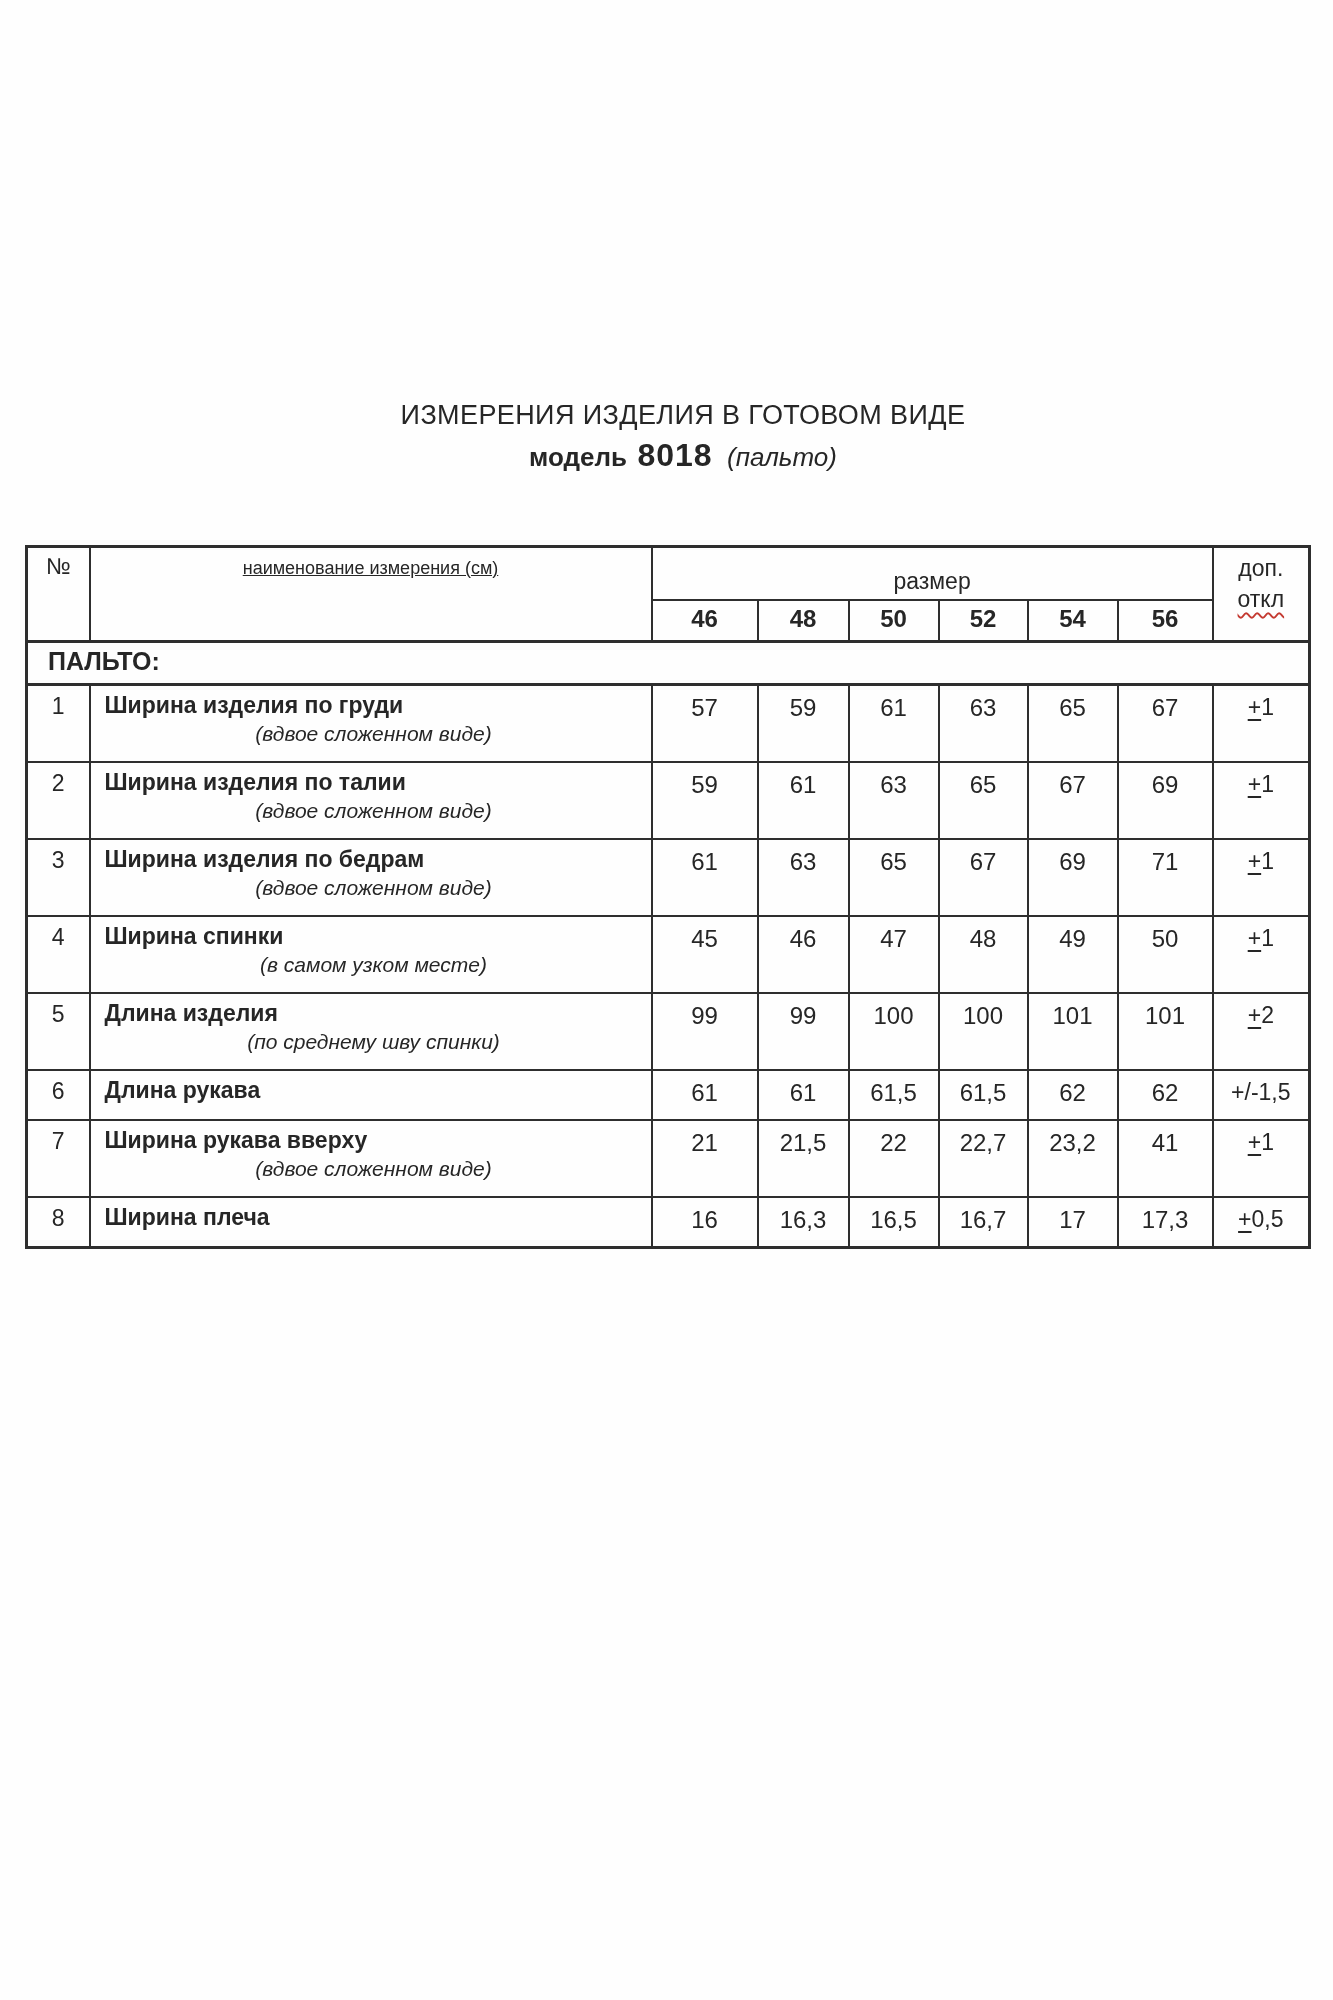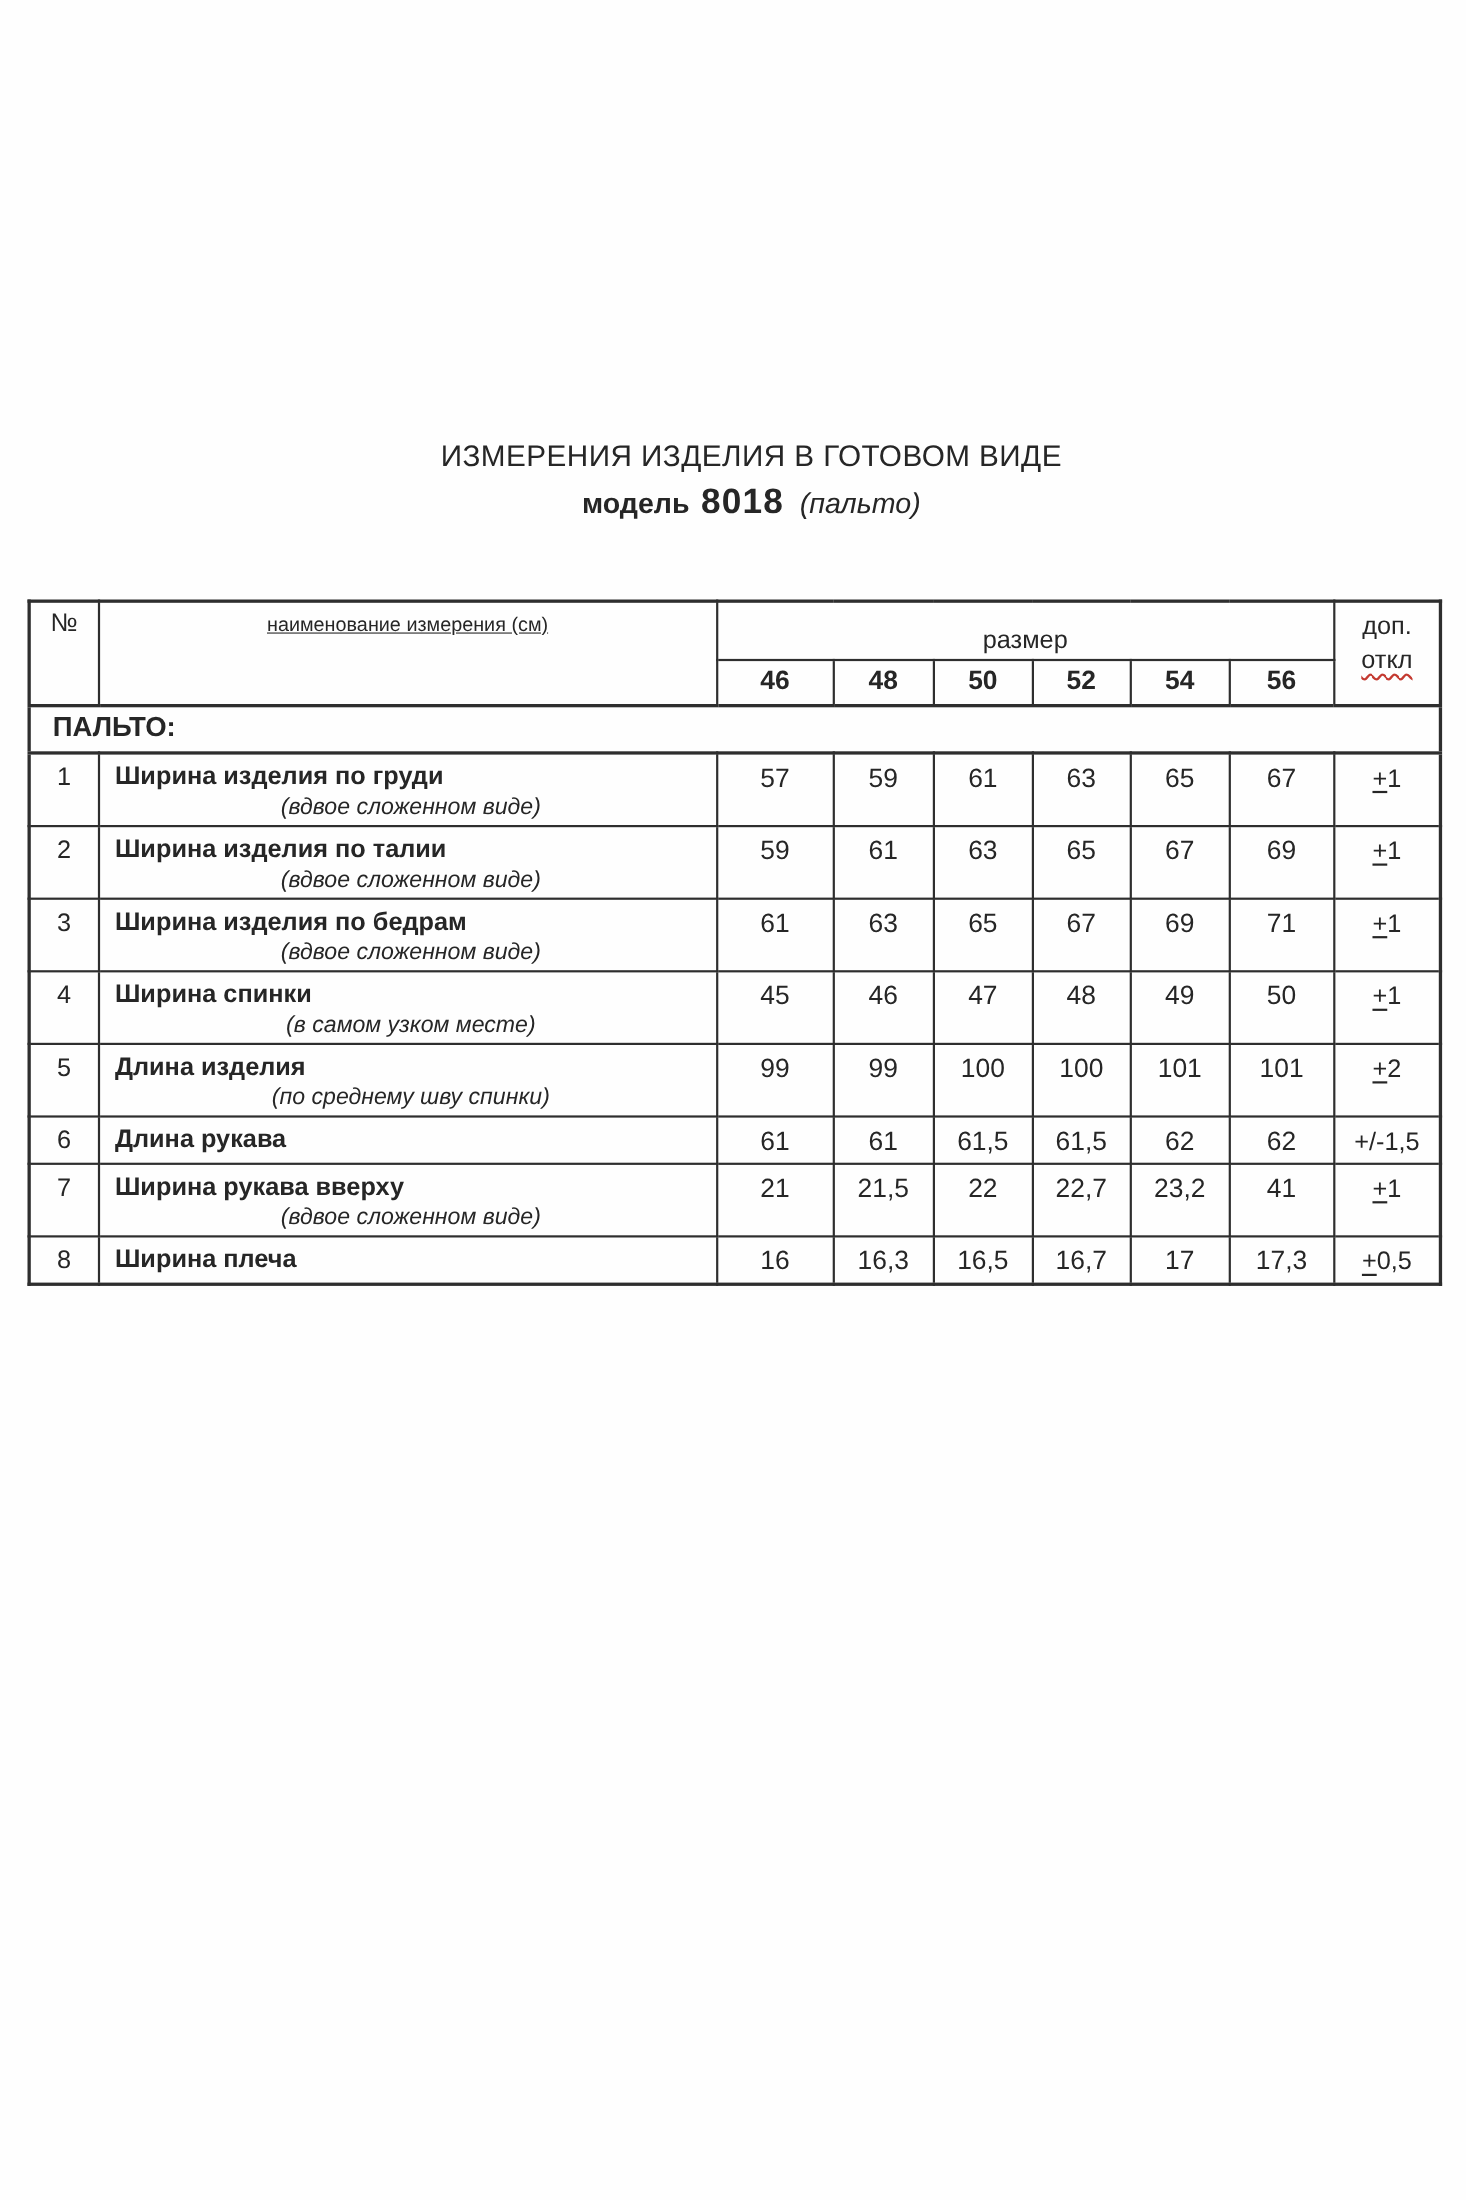--- a/index.html
+++ b/index.html
@@ -123,21 +123,21 @@
     border-bottom-width: 3px !important;
   }
   tr.row-tall { height: 61px; }
   tr.row-short { height: 43px; }
   td.c-no {
     text-align: center;
     font-size: 23px;
     padding-top: 7px;
   }
   td.c-name {
-    padding: 6px 8px 4px 14px;
+    padding: 6px 8px 15px 14px;
   }
   td.c-name .nm {
     font-weight: bold;
     font-size: 23px;
     line-height: 27px;
   }
   td.c-name .sub {
     font-style: italic;
     font-size: 21px;
     line-height: 25px;

